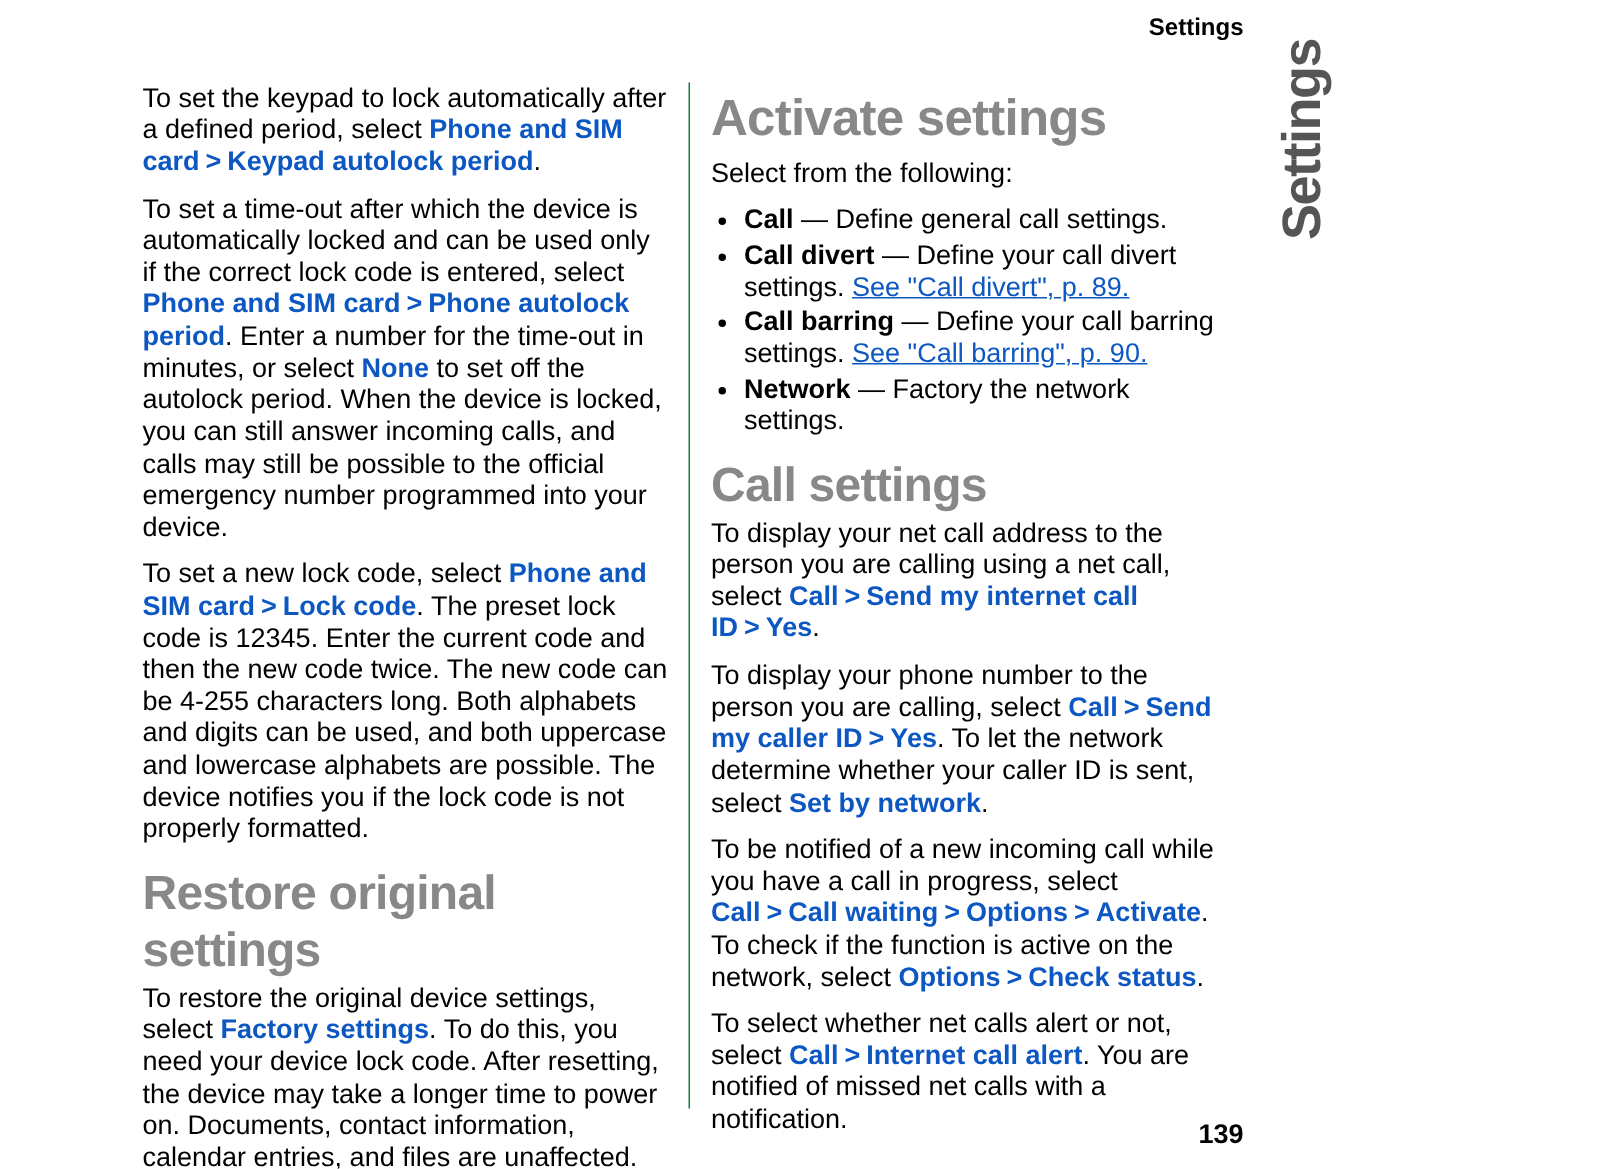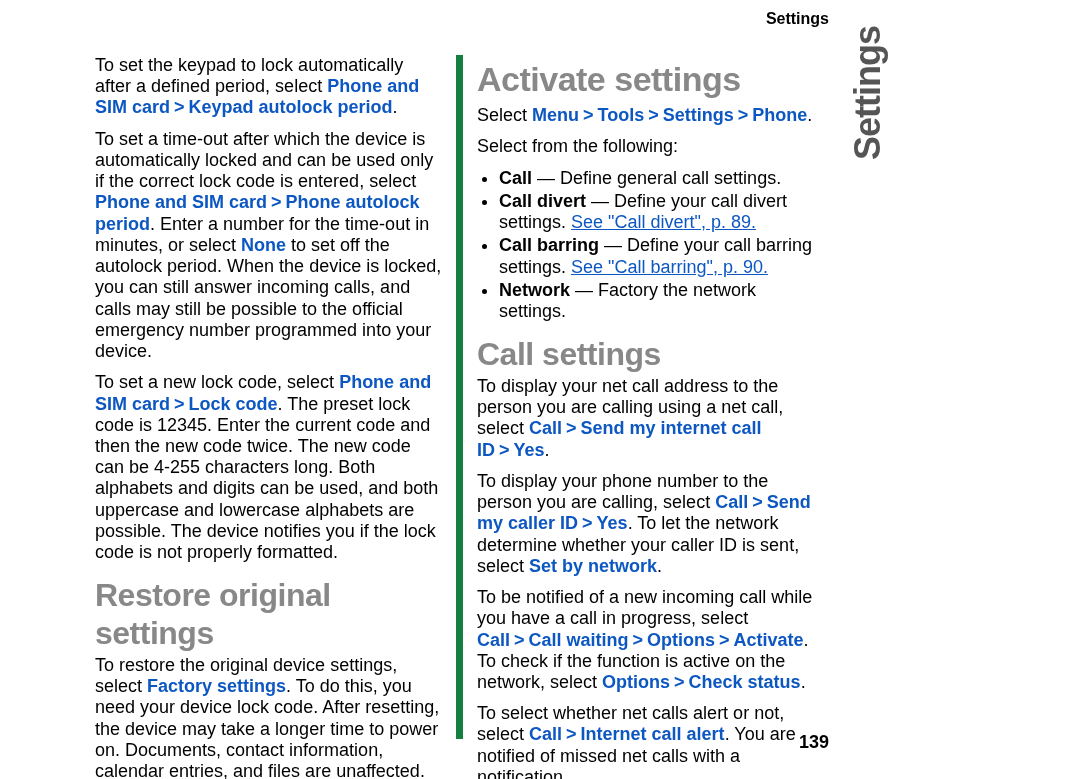--- a/index.html
+++ b/index.html
@@ -33,40 +33,40 @@
     writing-mode: vertical-rl;
     transform: rotate(180deg);
     font-size: 36px;
     font-weight: bold;
     color: #555;
     letter-spacing: -1px;
   }
   .page-number {
     position: absolute;
     right: 60px;
-    bottom: 26px;
+    bottom: 12px;
     font-weight: bold;
     font-size: 18px;
   }
   .columns {
     position: absolute;
     top: 55px;
     left: 95px;
     right: 55px;
     bottom: 40px;
     display: flex;
   }
   .col {
     flex: 1;
     padding-right: 18px;
     line-height: 1.18;
     font-size: 18px;
   }
   .col.left {
-    border-right: 7px solid #15803d;
+    border-right: 1px solid #15803d;
     padding-right: 14px;
   }
   .col.right {
     padding-left: 14px;
     padding-right: 10px;
   }
   .h1 {
     font-size: 34px;
     font-weight: bold;
     color: #888;
@@ -118,23 +118,20 @@
       <p>
         <span>To restore the original device settings, select </span><span class="link">Factory settings</span><span>. To do this, you need your device lock code. After resetting, the device may take a longer time to power on. Documents, contact information, calendar entries, and files are unaffected.</span>
       </p>
 
     </div>
 
     <div class="col right">
 
       <div class="h1">Activate settings</div>
 
-      <p>
-        <span>Select </span><span class="link">Menu</span><span class="sep">&gt;</span><span class="link">Tools</span><span class="sep">&gt;</span><span class="link">Settings</span><span class="sep">&gt;</span><span class="link">Phone</span><span>.</span>
-      </p>
 
       <p>Select from the following:</p>
 
       <ul class="bullets">
         <li>
           <span class="b">Call</span><span> — Define general call settings.</span>
         </li>
         <li>
           <span class="b">Call divert</span><span> — Define your call divert settings. </span><span class="plain-link-u">See "Call divert", p. 89.</span>
         </li>

